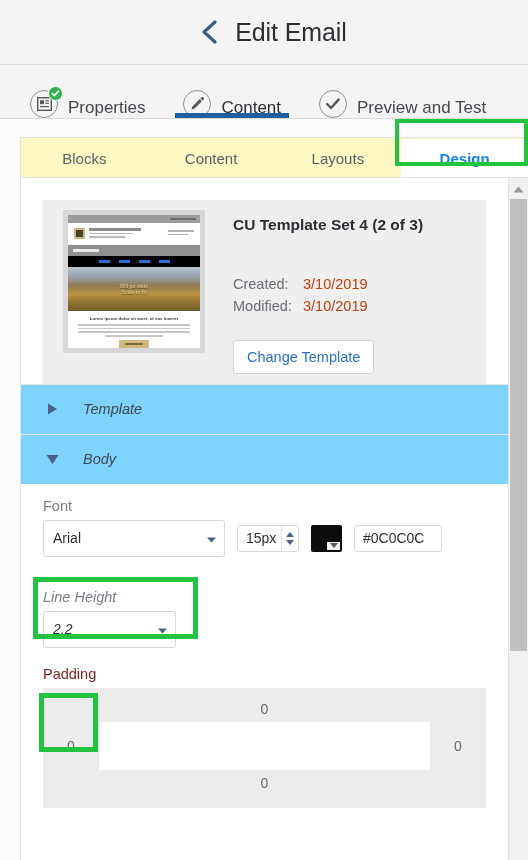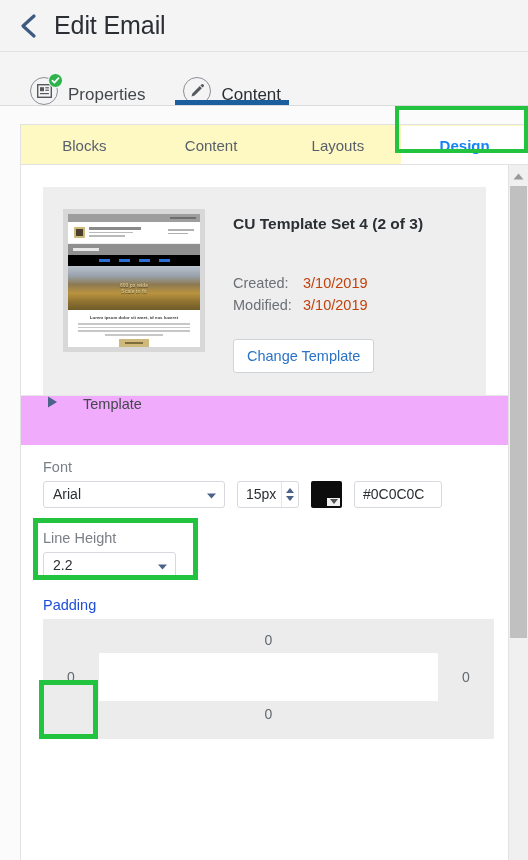--- a/index.html
+++ b/index.html
@@ -5,26 +5,27 @@
   * { box-sizing: border-box; margin: 0; padding: 0; }
   html, body {
     width: 528px; height: 860px;
     font-family: "Liberation Sans", sans-serif;
     background: #ffffff;
     overflow: hidden;
   }
 
   
   .app-header {
-    height: 52px;
+    height: 65px;
     background: #f4f4f4;
     display: flex;
     align-items: center;
     padding-left: 14px;
     border-bottom: 1px solid #e0e0e0;
+    justify-content: center;
   }
   .back-arrow {
     width: 30px; height: 34px;
     display: flex; align-items: center; justify-content: center;
     cursor: pointer;
     flex: 0 0 auto;
   }
   .back-arrow svg { display: block; }
   .header-title {
     font-size: 25px;
@@ -145,21 +146,21 @@
     position: absolute;
     left: 0; top: 0; right: 20px; bottom: 0;
     overflow: hidden;
   }
 
   
   .template-card {
     margin: 22px 22px 0 22px;
     background: #eeeeee;
     display: flex;
-    padding: 22px 20px;
+    padding: 10px 20px;
     gap: 28px;
   }
   .thumb-wrap {
     width: 142px; height: 143px;
     background: #d8d8d8;
     padding: 5px;
     flex: 0 0 auto;
   }
   .thumb {
     width: 100%; height: 100%;
@@ -239,47 +240,48 @@
 
   
   .section-title {
     font-size: 19px;
     color: #44484c;
     letter-spacing: .4px;
     padding: 32px 0 18px 22px;
   }
   .acc-row {
     height: 50px;
-    background: #f0abfc;
+    background: #7dd3fc;
     border-top: 1px solid #e6e6e6;
-    display: flex; align-items: flex-start;
-    cursor: pointer;
-    position: relative;
+    display: flex; align-items: center;
+    cursor: pointer;
+    position: relative;
+    font-style: italic;
   }
   .acc-arrow { width: 62px; display:flex; align-items:center; justify-content:center; }
   .acc-label { font-size: 14.5px; color: #44484c; }
   .body-highlight {
     position: absolute;
     left: 18px; top: 515px;
     width: 59px; height: 59px;
     border: 5px solid #22c43f;
     pointer-events: none;
     z-index: 5;
   }
 
   
-  .form-area { padding: 14px 14px 0 22px; background: #fff; }
+  .form-area { padding: 14px 22px 0 22px; background: #fff; }
   .field-label { font-size: 14.5px; color: #7a8086; margin-bottom: 6px; }
   .row-controls { display: flex; align-items: center; gap: 12px; }
   .sel {
     position: relative;
     background: #fff;
     border: 1px solid #d6dade;
     border-radius: 3px;
-    height: 27px;
+    height: 37px;
     display: flex; align-items: center;
     padding: 0 24px 0 9px;
     font-size: 14px; color: #2b2f33;
     cursor: pointer;
   }
   .sel .caret {
     position: absolute; right: 8px; top: 50%; transform: translateY(-50%);
   }
   .sel-font { width: 182px; }
   .stepper {
@@ -305,33 +307,33 @@
     width: 13px; height: 8px; background: #f0f0f0;
     display:flex; align-items:center; justify-content:center;
   }
   .hex {
     width: 88px; height: 27px;
     border: 1px solid #d6dade; border-radius: 3px; background:#fff;
     display:flex; align-items:center; padding: 0 8px;
     font-size: 14px; color: #2b2f33;
     cursor: text;
   }
-  .lh-block { position: relative; margin-top: 18px; padding: 4px 0 0 0; }
+  .lh-block { position: relative; margin-top: 28px; padding: 4px 0 0 0; font-style: italic; }
   .sel-lh { width: 133px; }
   .lh-highlight {
     position: absolute;
     left: -10px; top: -8px;
     width: 165px; height: 62px;
     border: 5px solid #22c43f;
     pointer-events: none;
     z-index: 4;
   }
 
   
-  .pad-label { font-size: 14.5px; color: #1d4ed8; margin-top: 18px; margin-bottom: 6px; }
+  .pad-label { font-size: 14.5px; color: #7f1d1d; margin-top: 18px; margin-bottom: 6px; }
   .pad-box {
     background: #ececec;
     padding: 8px 0;
     width: 100%;
     height: 120px;
     display:flex; flex-direction: column; align-items:center;
   }
   .pad-num { font-size: 14px; color: #63696f; line-height: 1; padding: 6px 0; cursor: text; }
   .pad-mid { display:flex; align-items:stretch; width: 100%; }
   .pad-side {
@@ -403,20 +405,31 @@
       <span class="glyph">
         <svg width="16" height="16" viewBox="0 0 16 16">
           <path d="M2.5 13.5 L3.4 10.4 L10.7 3.1 L12.9 5.3 L5.6 12.6 Z" fill="#55595d"></path>
           <path d="M11.4 2.4 L12.3 1.5 A1.3 1.3 0 0 1 14.5 3.7 L13.6 4.6 Z" fill="#55595d"></path>
         </svg>
       </span>
     </span>
     <span class="step-label">Content</span>
   </div>
 
+  <div class="wizard-step">
+    <span class="step-icon">
+      <span class="ring"></span>
+      <span class="glyph">
+        <svg width="16" height="14" viewBox="0 0 16 14">
+          <polyline points="2.2,7.2 6,11 13.6,2.6" fill="none" stroke="#55595d" stroke-width="2.4" stroke-linecap="round" stroke-linejoin="round"></polyline>
+        </svg>
+      </span>
+    </span>
+    <span class="step-label">Preview and Test</span>
+  </div>
 
 </div>
 
 <div class="editor-panel">
 
   <div class="subtab-bar">
     <div class="subtab">Blocks</div>
     <div class="subtab">Content</div>
     <div class="subtab">Layouts</div>
     <div class="subtab active">Design</div>
@@ -489,20 +502,28 @@
 
       <div class="acc-row">
         <span class="acc-arrow">
           <svg width="11" height="12" viewBox="0 0 11 12">
               <polygon points="1,0.5 10,6 1,11.5" fill="#4a6287"></polygon>
             </svg>
         </span>
         <span class="acc-label">Template</span>
       </div>
 
+      <div class="acc-row">
+        <span class="acc-arrow">
+          <svg width="13" height="11" viewBox="0 0 13 11">
+              <polygon points="0.5,1 12.5,1 6.5,10" fill="#4a6287"></polygon>
+            </svg>
+        </span>
+        <span class="acc-label">Body</span>
+      </div>
 
       <div class="form-area">
 
         <div class="field-label">Font</div>
         <div class="row-controls">
 
           <div class="sel sel-font">
             <span>Arial</span>
             <span class="caret">
               <svg width="9" height="6" viewBox="0 0 9 6">

